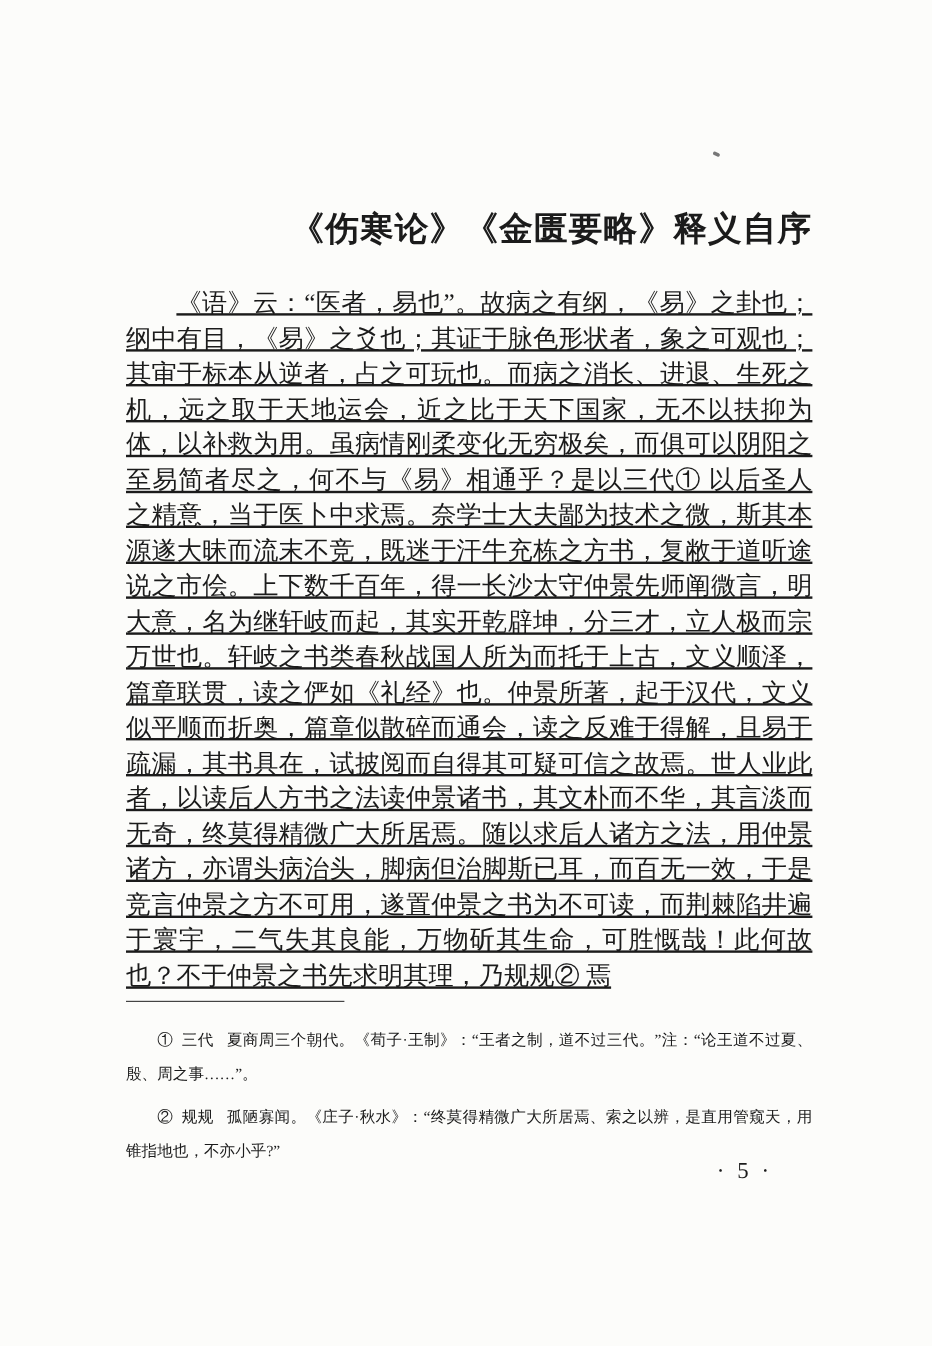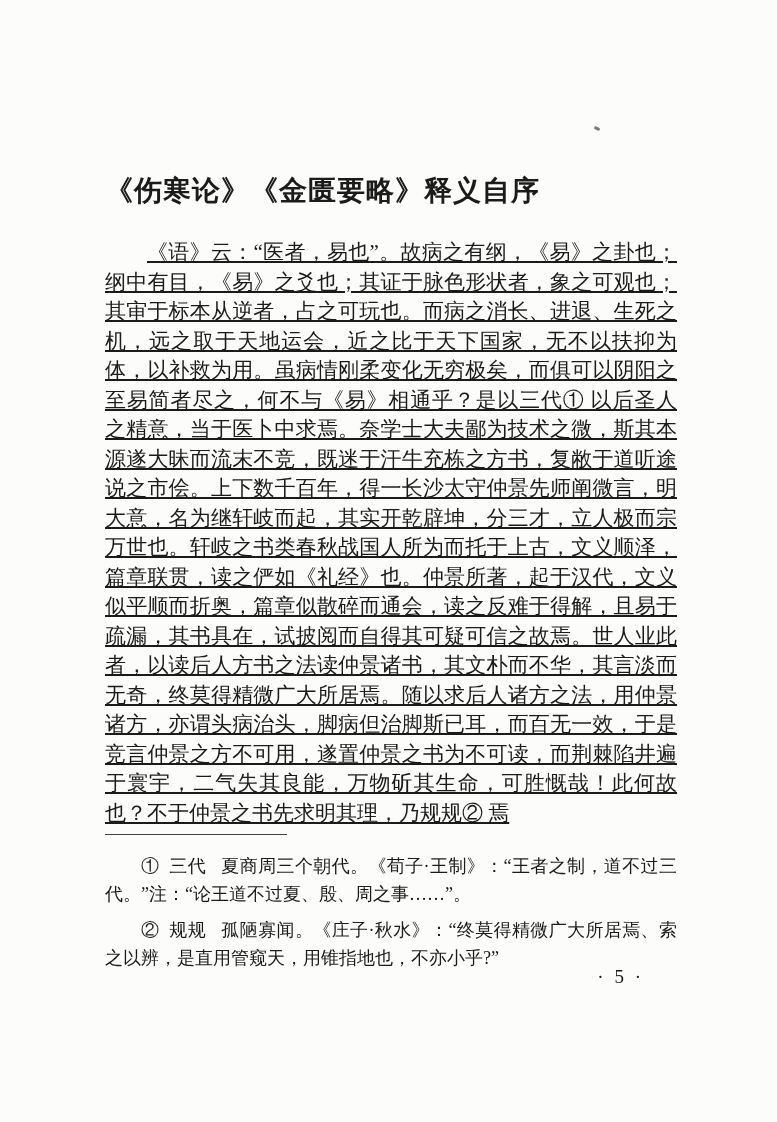--- a/index.html
+++ b/index.html
@@ -17,21 +17,21 @@
     overflow: hidden;
   }
   .content {
     position: absolute;
     left: 105px;
     top: 0;
     width: 572px;
   }
   .title {
     margin-top: 172px;
-    text-align: left;
+    text-align: right;
     font-size: 28px;
     font-weight: bold;
     letter-spacing: 1px;
     white-space: nowrap;
   }
   .body-text {
     margin-top: 28px;
     font-size: 21px;
     line-height: 29.5px;
     text-align: justify;
@@ -45,21 +45,21 @@
     top: 834px;
     width: 572px;
   }
   .footnote-rule {
     width: 182px;
     height: 1px;
     background: #444;
     margin-bottom: 18px;
   }
   .footnote {
-    font-size: 18px;
+    font-size: 13px;
     line-height: 27.5px;
     text-align: justify;
     text-justify: inter-ideograph;
     text-indent: 2em;
     margin-bottom: 9px;
   }
   .fn-marker { margin-right: 0.55em; }
   .fn-term   { margin-right: 0.85em; }
   .page-number {
     position: absolute;

